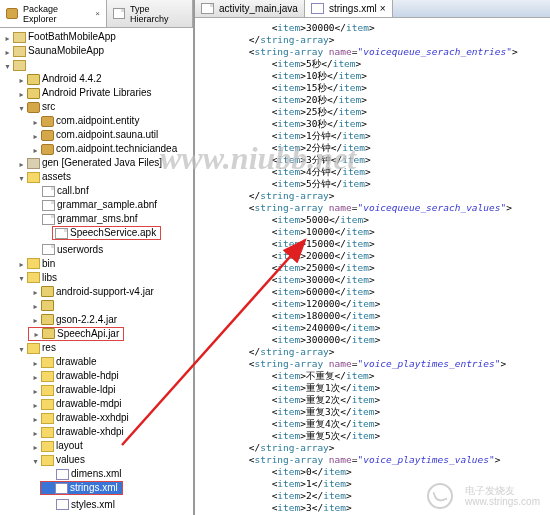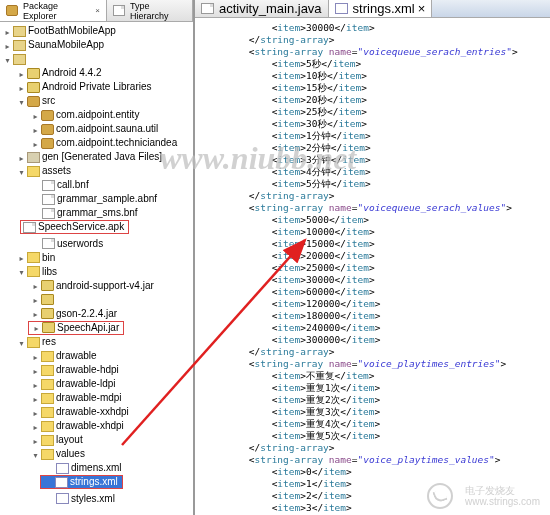--- a/index.html
+++ b/index.html
@@ -16,21 +16,21 @@
     .left-panel {
       width: 195px;
       border-right: 2px solid #999;
       background: #fff;
       overflow: hidden;
     }
     .view-tabs {
       display: flex;
       background: linear-gradient(#e8eef5, #c9d6e8);
       border-bottom: 1px solid #aaa;
-      height: 22px;
+      height: 28px;
       font-size: 9px;
     }
     .view-tab {
       padding: 2px 6px;
       border-right: 1px solid #aaa;
       display: flex;
       align-items: center;
       gap: 3px;
       background: linear-gradient(#f5f5f5, #e0e0e0);
     }
@@ -66,21 +66,21 @@
       flex: 1;
       display: flex;
       flex-direction: column;
       overflow: hidden;
     }
     .editor-tabs {
       display: flex;
       background: linear-gradient(#e8eef5, #c9d6e8);
       border-bottom: 1px solid #aaa;
       height: 18px;
-      font-size: 13px;
+      font-size: 10px;
     }
     .editor-tab {
       padding: 2px 6px;
       border-right: 1px solid #aaa;
       display: flex;
       align-items: center;
       gap: 3px;
       background: linear-gradient(#f5f5f5, #e0e0e0);
     }
     .editor-tab.active { background: #fff; }
@@ -233,21 +233,21 @@
       <div class="tree-node">
           <span class="indent" style="width:40px"></span>
           <span class="ic ic-file"></span>
           <span>grammar_sample.abnf</span>
         </div>
       <div class="tree-node">
           <span class="indent" style="width:40px"></span>
           <span class="ic ic-file"></span>
           <span>grammar_sms.bnf</span>
         </div>
-      <div style="padding-left:20px"><span class="tree-node boxed">
+      <div style="padding-left:52px"><span class="tree-node boxed">
             <span class="ic ic-file"></span>
             <span>SpeechService.apk</span>
           </span></div>
       <div class="tree-node">
           <span class="indent" style="width:40px"></span>
           <span class="ic ic-file"></span>
           <span>userwords</span>
         </div>
       <div class="tree-node">
           <span class="indent" style="width:14px"></span>

